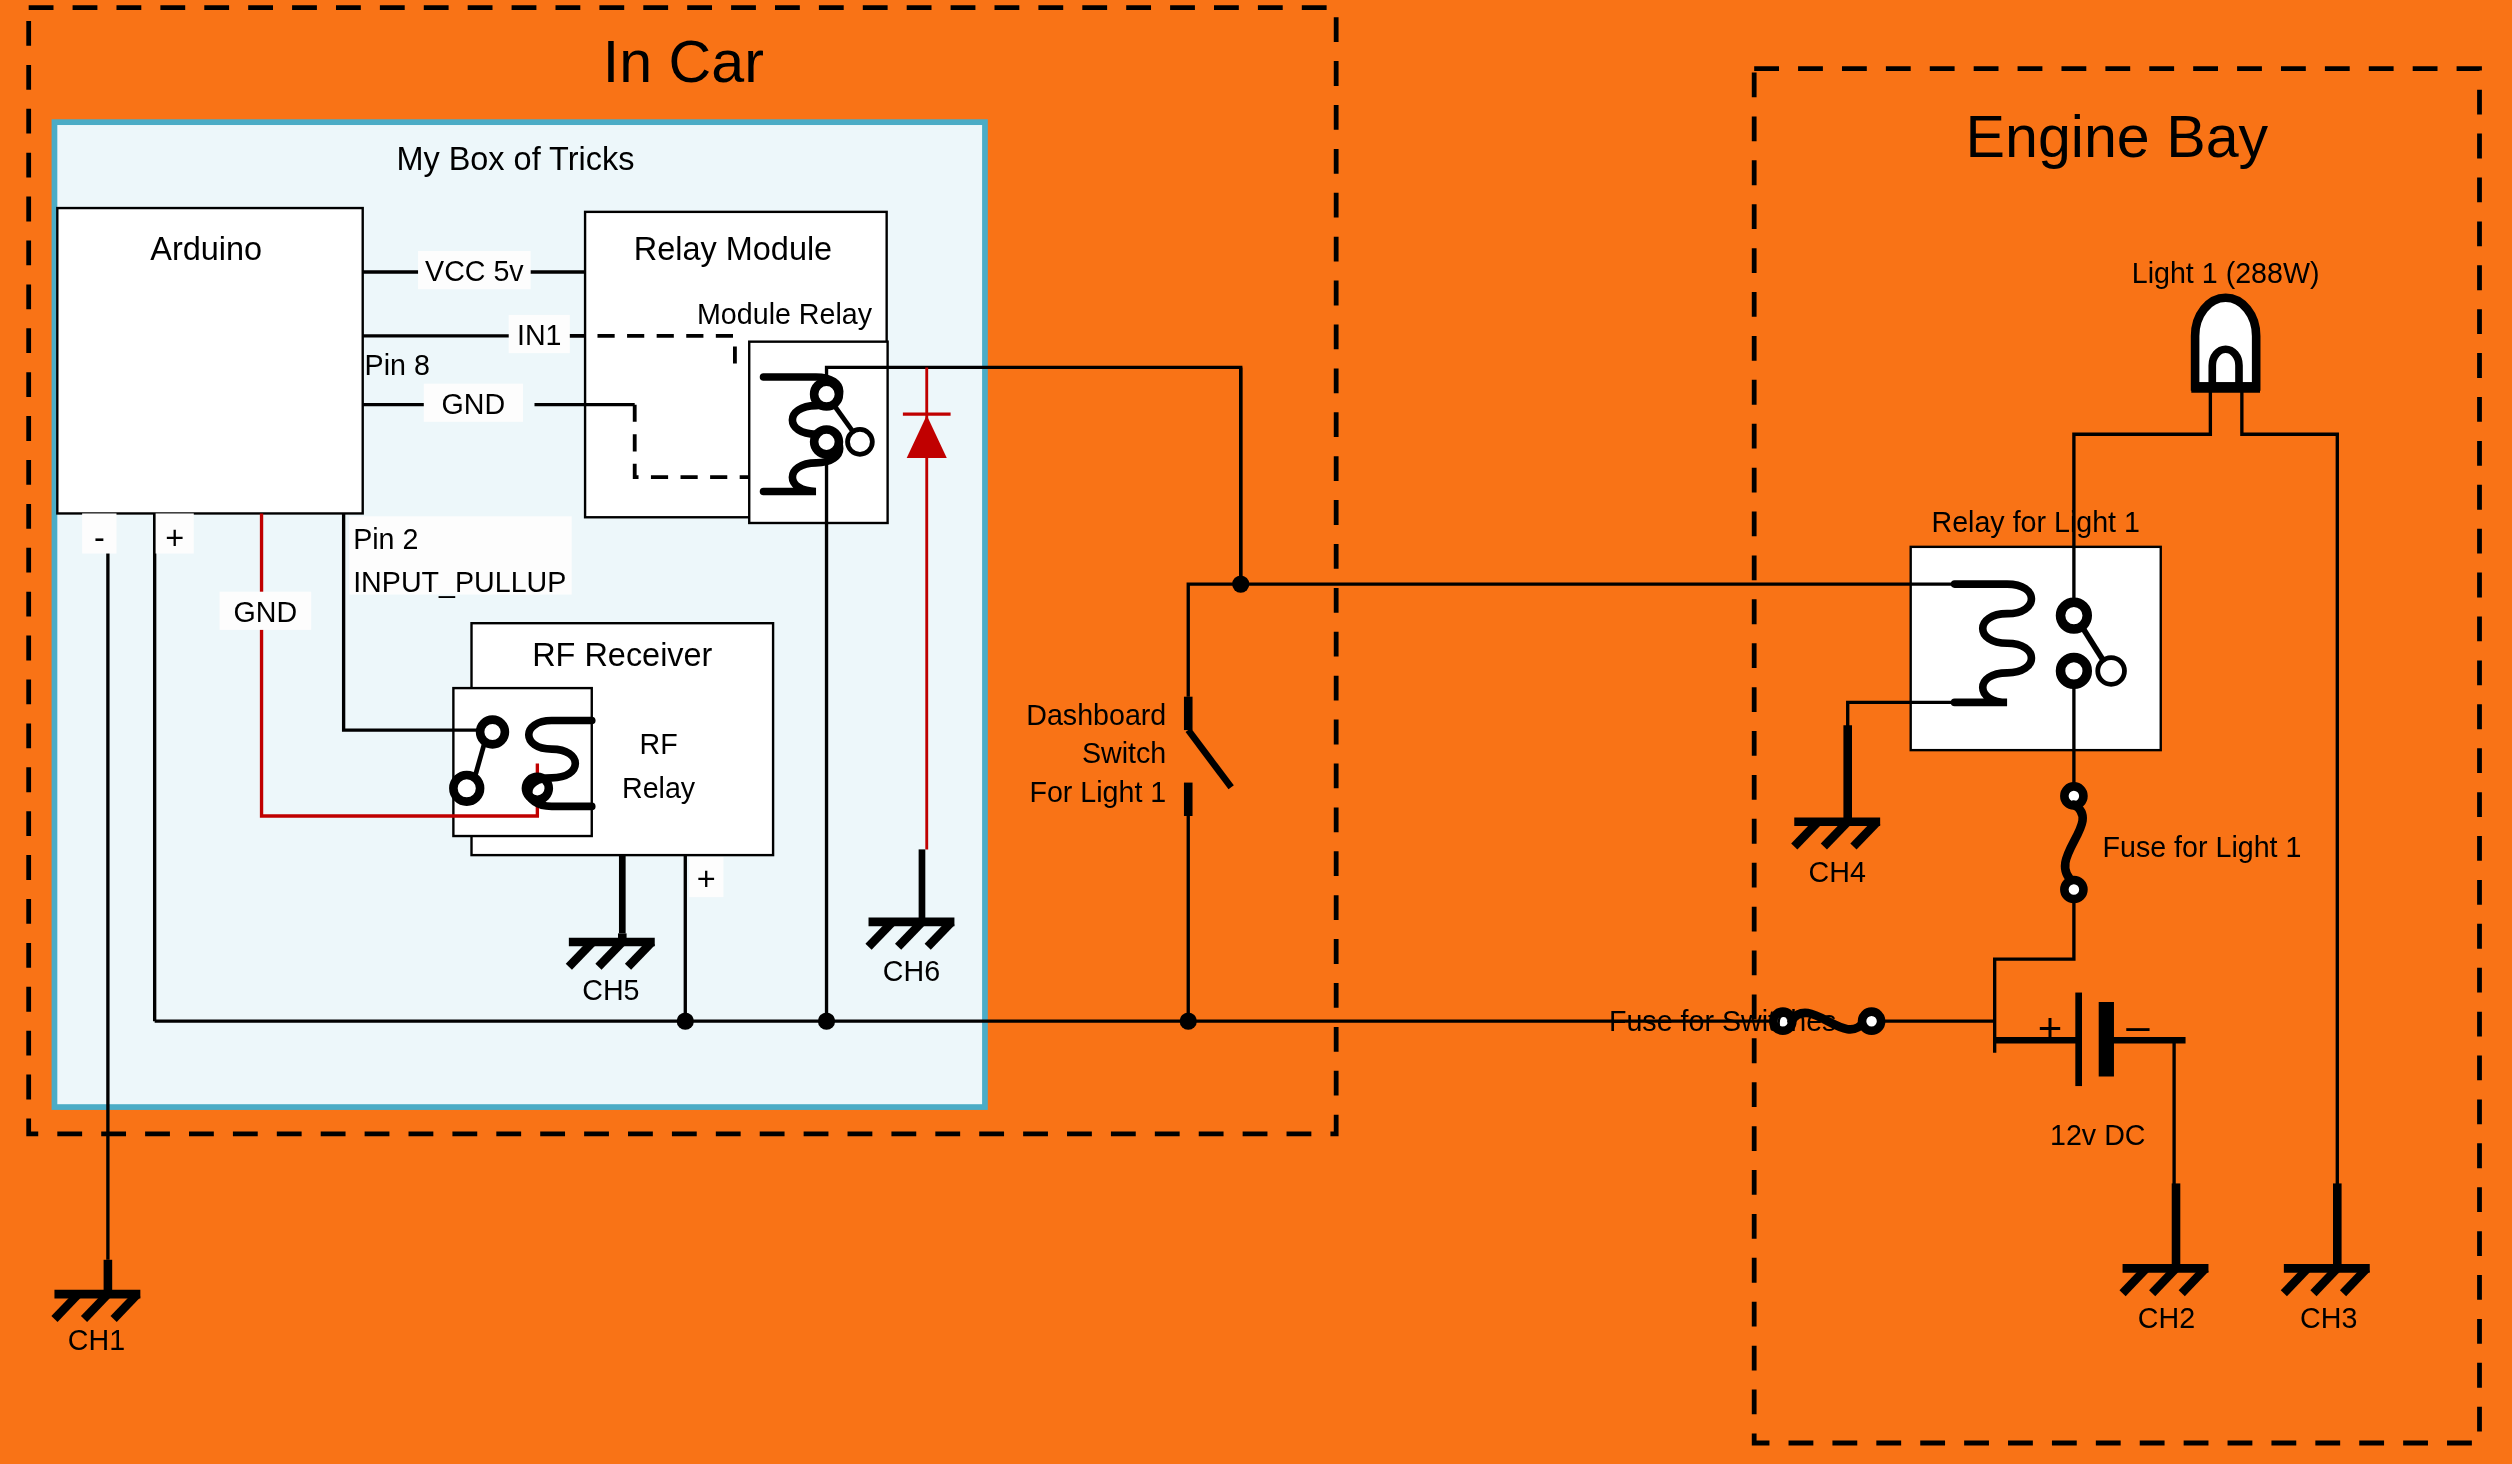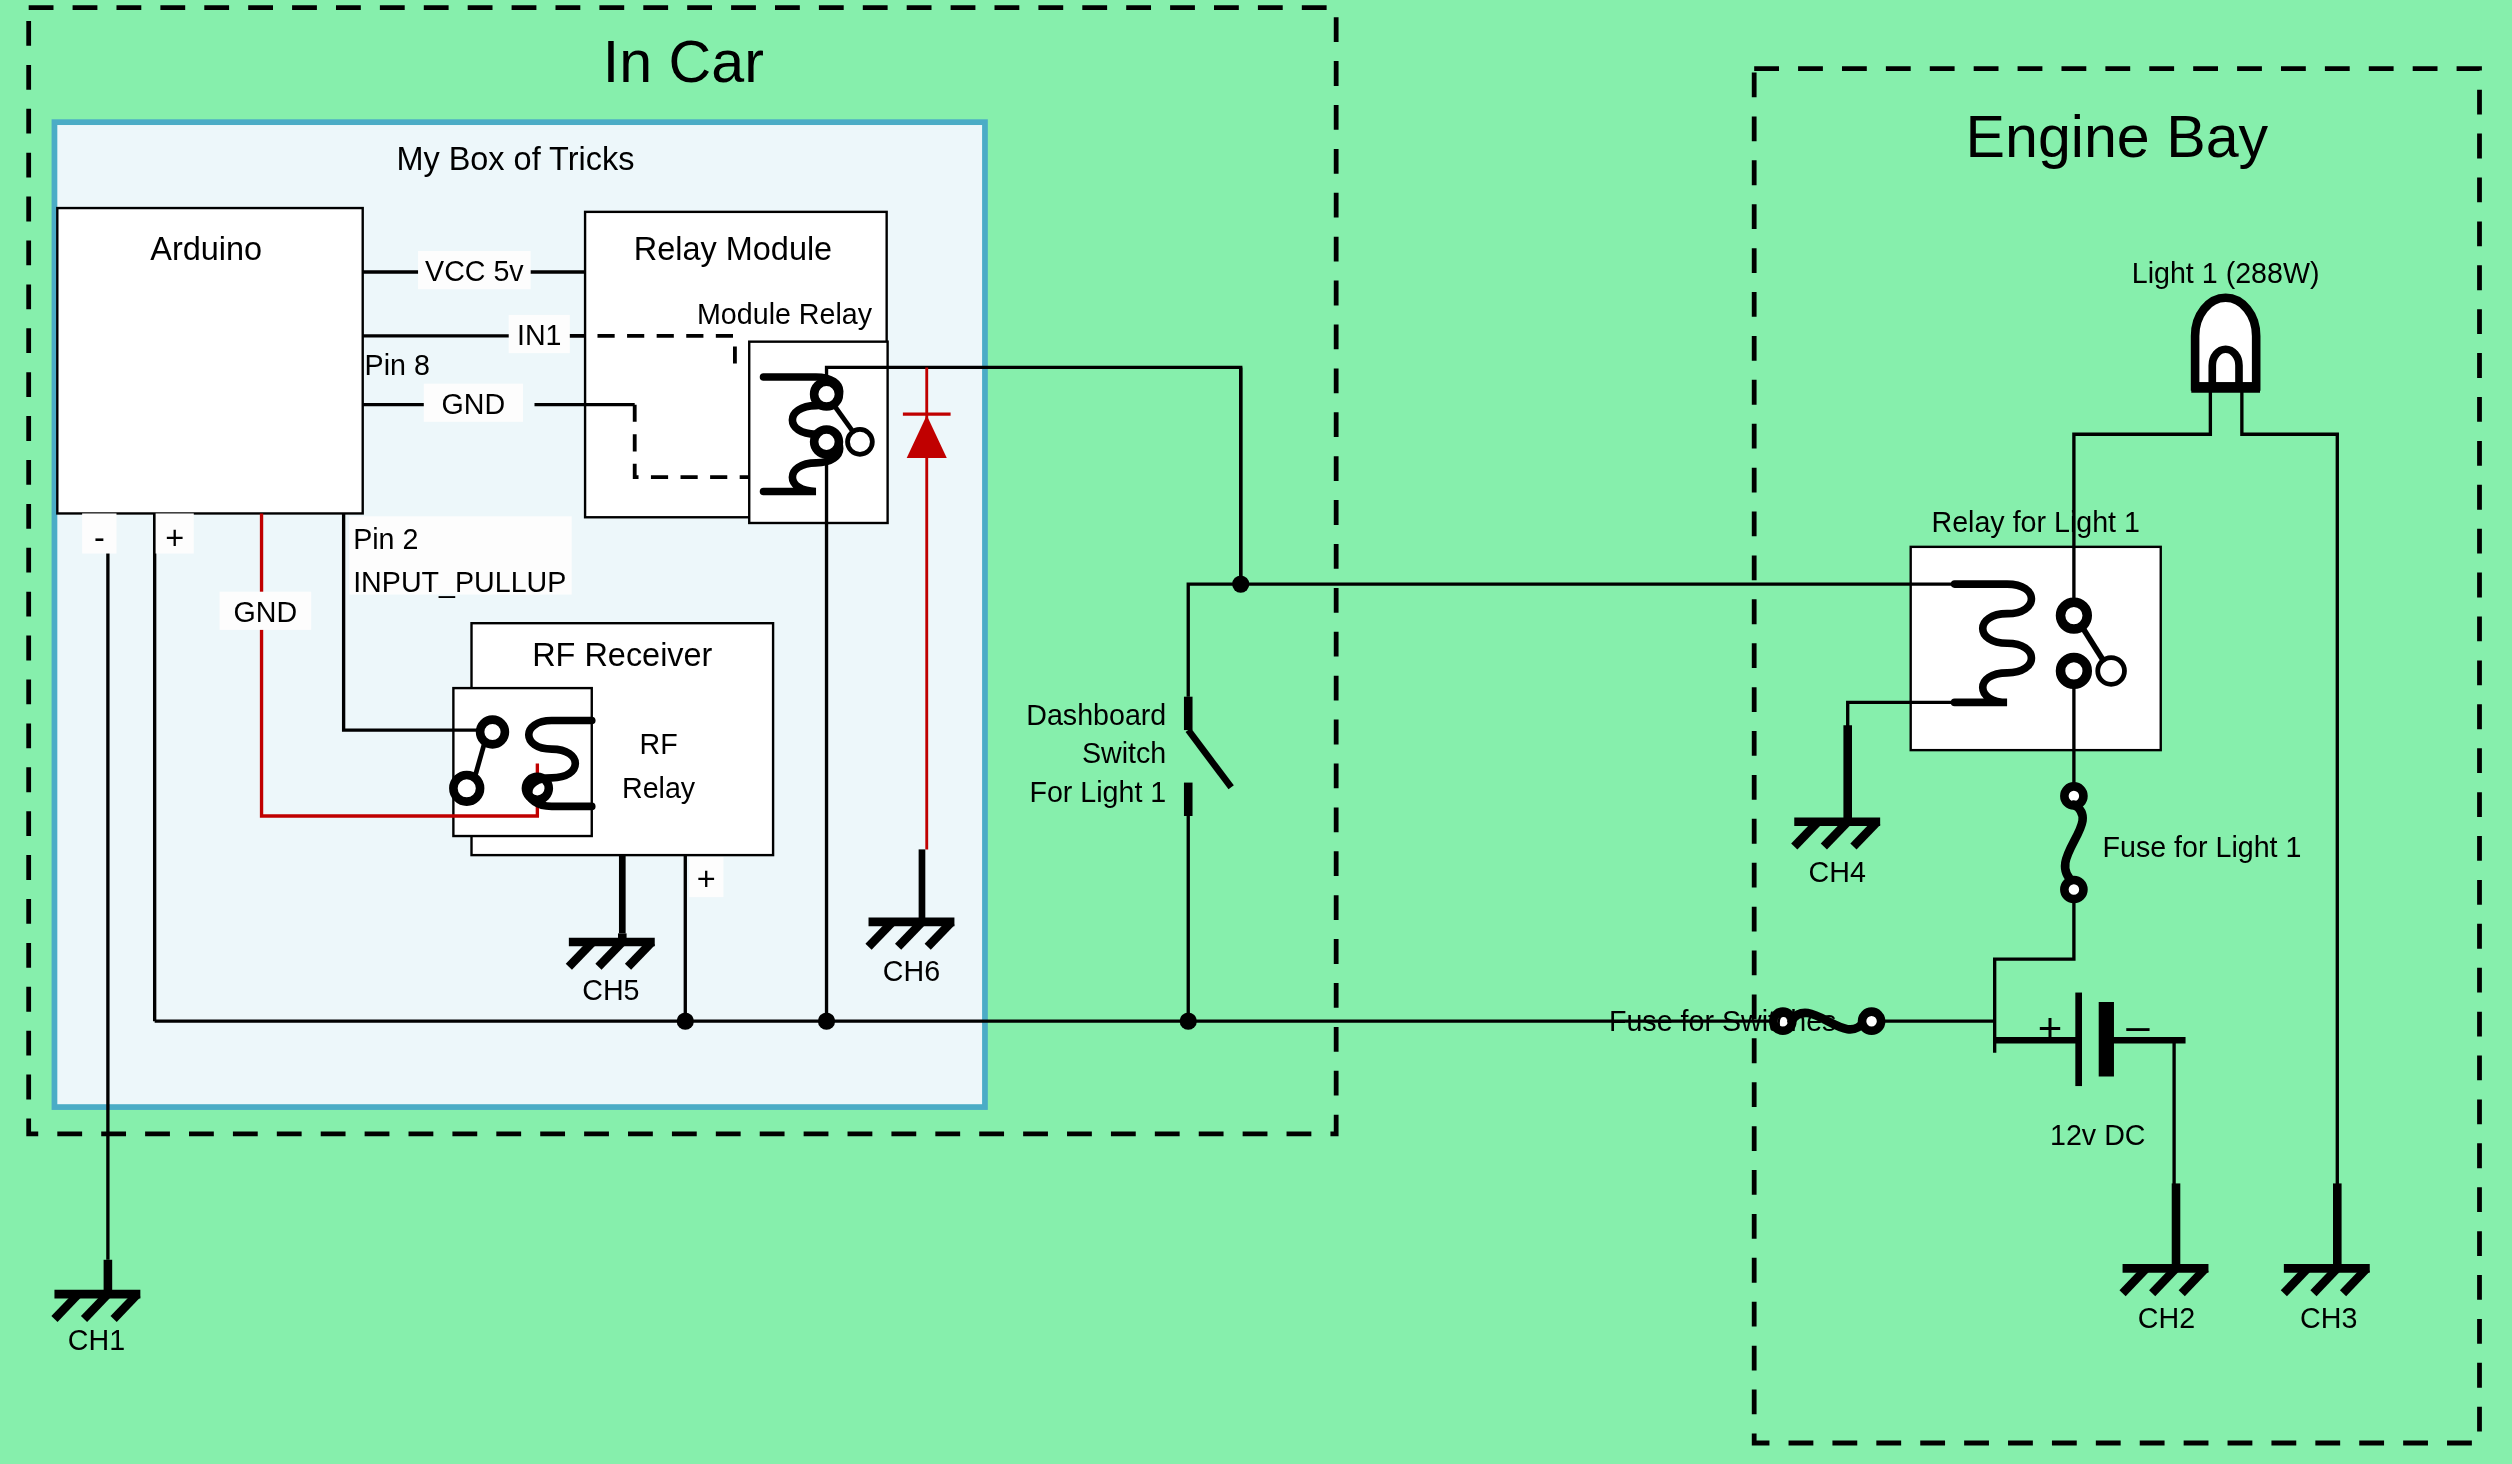--- a/index.html
+++ b/index.html
@@ -8,21 +8,21 @@
     padding: 0;
     background: #ffffff;
   }
   body {
     font-family: "Liberation Sans", sans-serif;
   }
   #root {
     position: relative;
     width: 2512px;
     height: 1464px;
-    background: #86efac;
+    background: #f97316;
     overflow: hidden;
   }
   svg#diagram {
     position: absolute;
     left: 0;
     top: 0;
     width: 2512px;
     height: 1464px;
   }
   .lbl {

